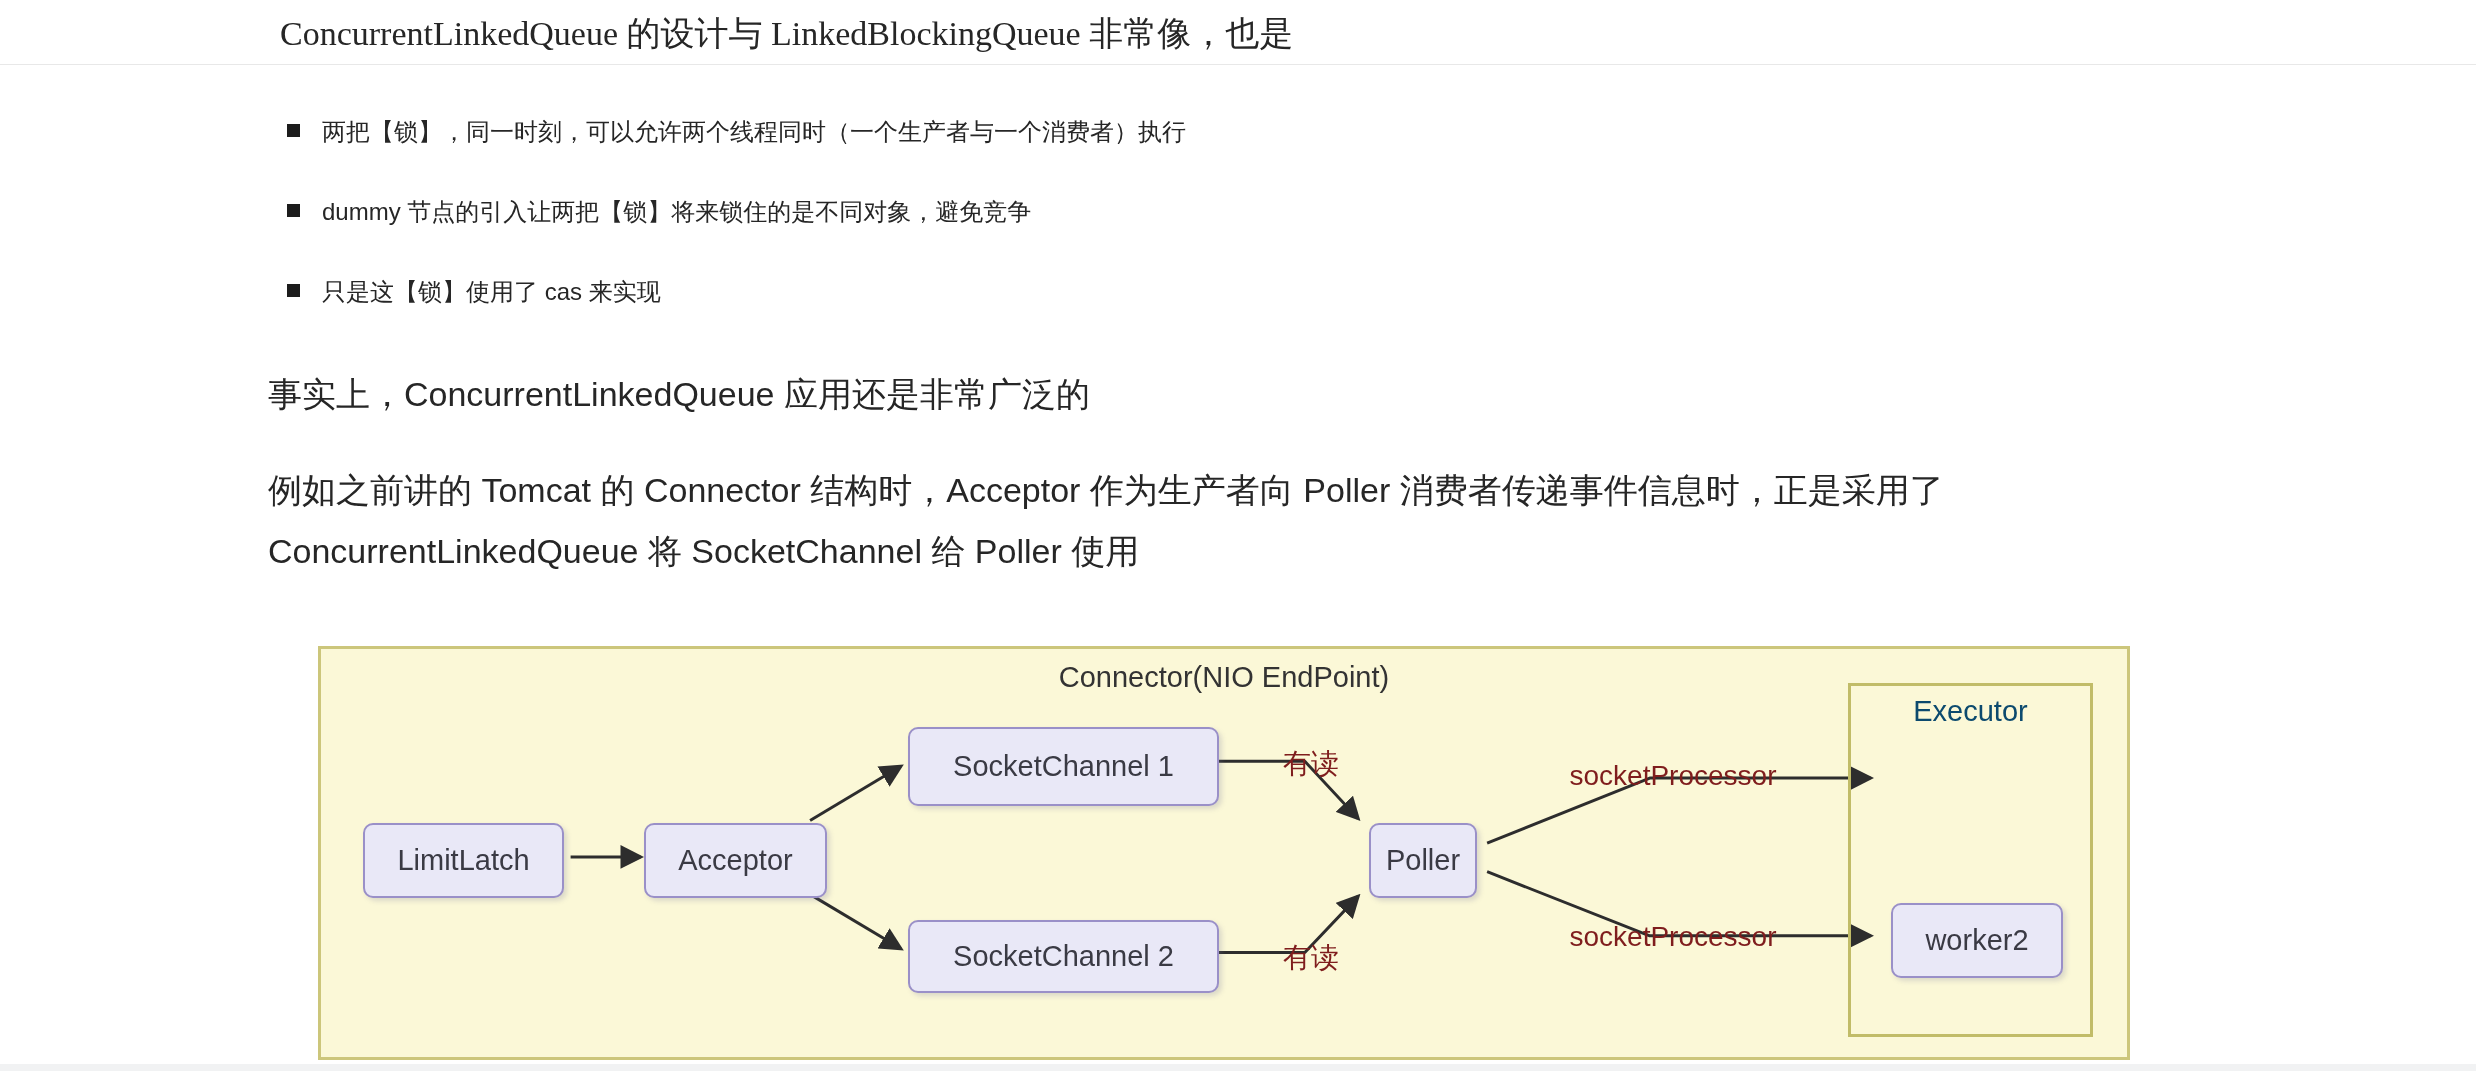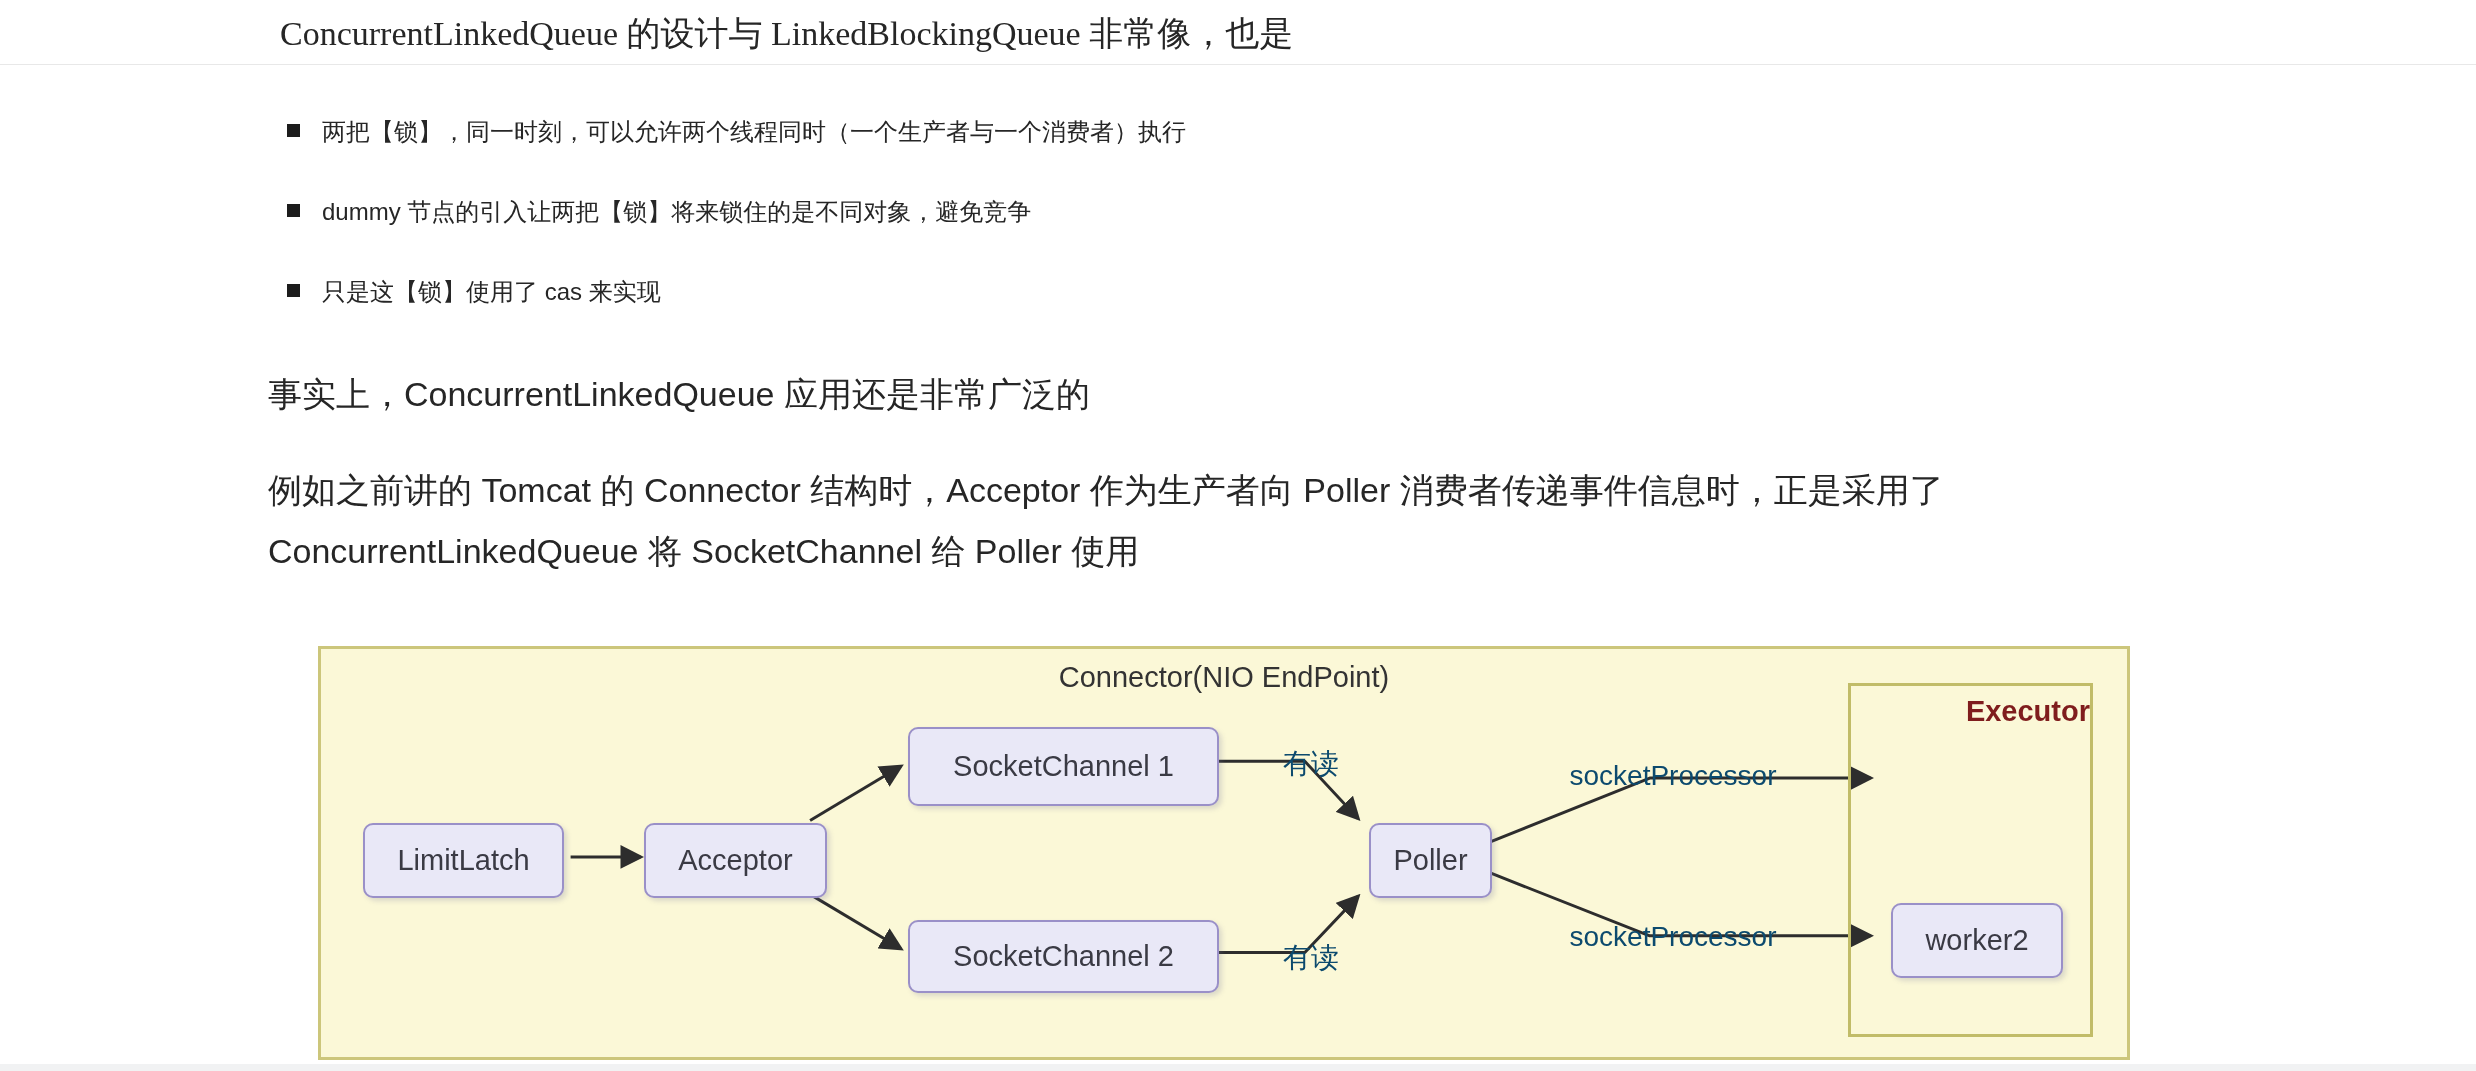--- a/index.html
+++ b/index.html
@@ -59,33 +59,33 @@
     border-radius:10px;
     box-sizing:border-box;
     display:flex;align-items:center;justify-content:center;
     font-size:29px;color:#3a3a44;
     box-shadow:3px 3px 5px rgba(110,110,150,0.22);
   }
   .node-limitlatch{left:42px;top:174px;width:201px;height:75px;}
   .node-acceptor{left:323px;top:174px;width:183px;height:75px;}
   .node-sc1{left:587px;top:78px;width:311px;height:79px;}
   .node-sc2{left:587px;top:271px;width:311px;height:73px;}
-  .node-poller{left:1048px;top:174px;width:123px;height:75px;}
+  .node-poller{left:1048px;top:174px;width:108px;height:75px;}
   .executor{
     position:absolute;left:1527px;top:34px;width:245px;height:354px;
     border:3px solid #c1bc68;box-sizing:border-box;
   }
   .executor-label{
     position:absolute;left:0;top:9px;width:100%;
-    text-align:right;font-size:29px;color:#7f1d1d;font-weight:bold;
+    text-align:center;font-size:29px;color:#0c4a6e;
   }
   .node-worker1{left:1570px;top:94px;width:172px;height:75px;}
   .node-worker2{left:1570px;top:254px;width:172px;height:75px;}
   .edge-label{
-    position:absolute;font-size:28px;color:#0c4a6e;
+    position:absolute;font-size:28px;color:#7f1d1d;
     text-align:center;white-space:nowrap;
   }
   .lbl-read1{left:952px;top:96px;width:76px;}
   .lbl-read2{left:952px;top:290px;width:76px;}
   .lbl-sp1{left:1232px;top:111px;width:240px;}
   .lbl-sp2{left:1232px;top:272px;width:240px;}
 </style>
 </head>
 <body>
 

